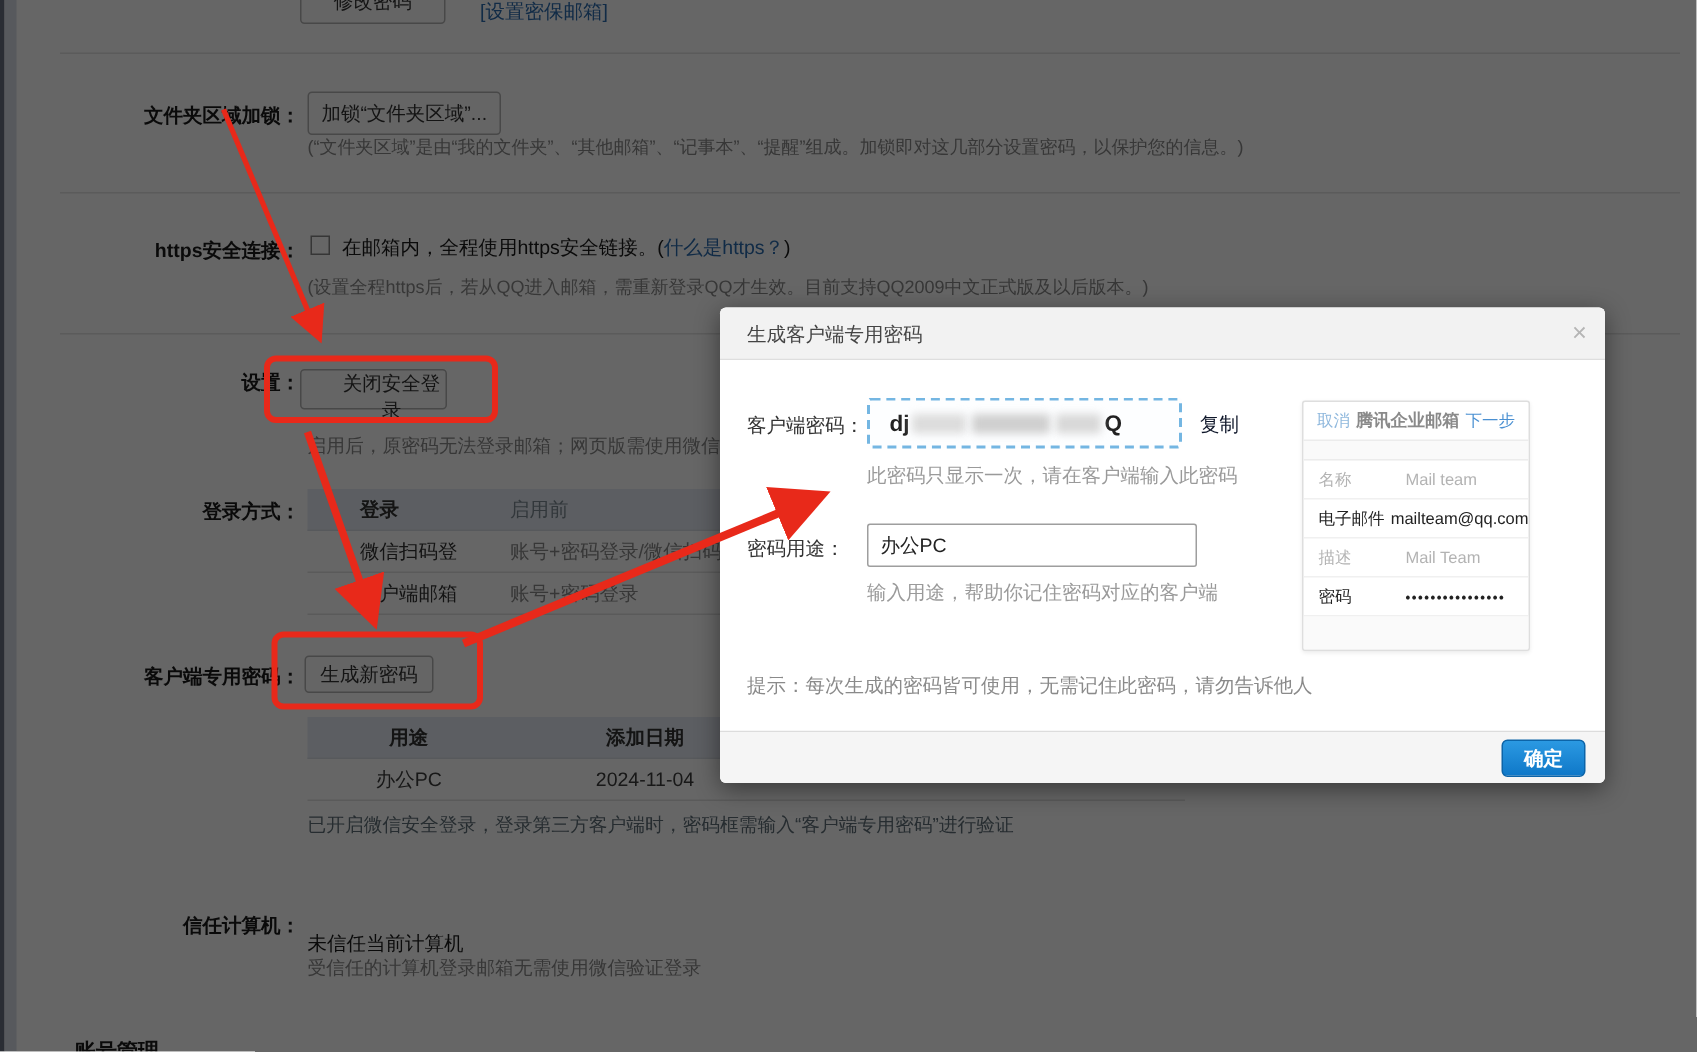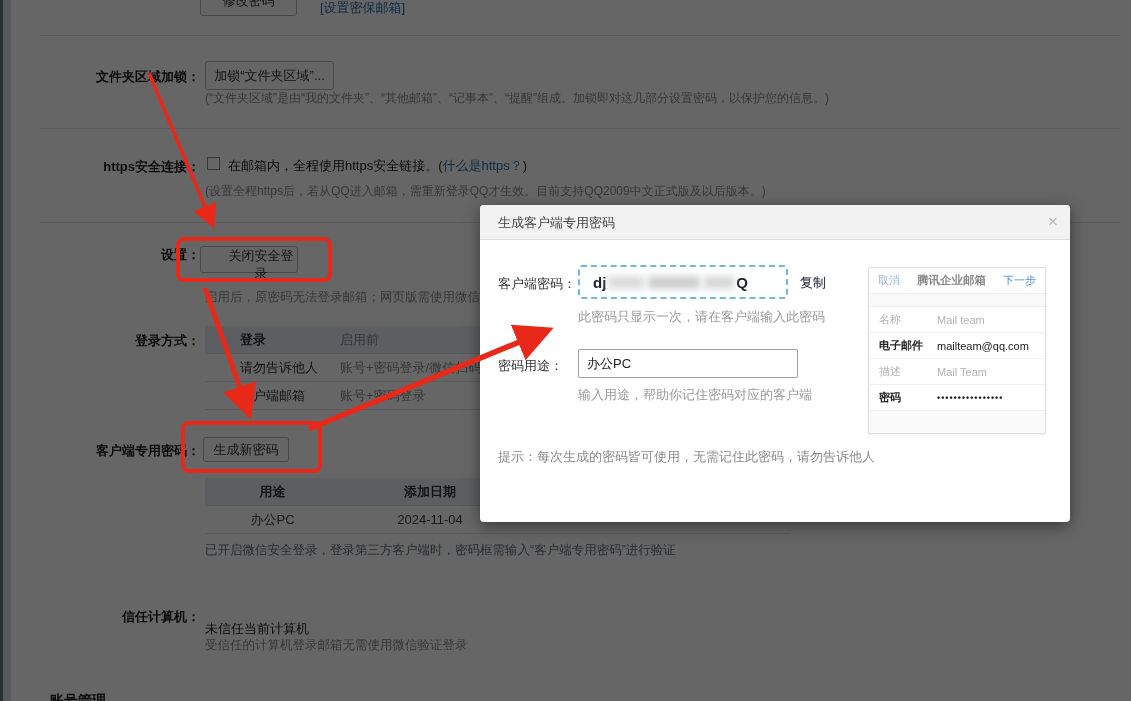--- a/index.html
+++ b/index.html
@@ -57,33 +57,33 @@
   .purpose-input { position:absolute; left:98px; top:144px; width:220px; height:29px; border:1px solid #9e9e9e;
                    border-radius:2px; padding-left:8px; font-size:13px; color:#222; background:#fff; }
   .tip { position:absolute; left:18px; top:243px; font-size:13px; color:#8a8a8a; white-space:nowrap; }
   .modal-footer { position:absolute; left:0; bottom:0; right:0; height:35px; background:#f5f5f5;
                   border-top:1px solid #dcdcdc; border-radius:0 0 4px 4px; }
   .confirm { position:absolute; right:13px; top:5px; width:56px; height:25px;
              background:linear-gradient(#2b99e2,#0f78c8); border:1px solid #0c64a8; border-radius:4px;
              color:#fff; font-size:13px; font-weight:bold; cursor:pointer; }
 
   
-  .preview { position:absolute; left:388px; top:62px; width:178px; height:167px; background:#fff;
+  .preview { position:absolute; left:388px; top:62px; width:152px; height:167px; background:#fff;
              border:1px solid #dedede; border-radius:2px; display:flex; flex-direction:column; overflow:hidden;
              box-shadow:0 1px 3px rgba(0,0,0,.08); }
   .pv-bar { height:26px; display:flex; justify-content:space-between; align-items:center; padding:0 9px;
             border-bottom:1px solid #ececec; }
   .pv-cancel { font-size:11px; color:#8fb8dd; }
   .pv-title { font-size:11.5px; color:#8a8a8a; font-weight:bold; }
   .pv-next { font-size:11px; color:#4a90d2; }
   .pv-gap { height:13px; background:#fafafa; border-bottom:1px solid #ececec; }
   .pv-row { height:26px; display:flex; align-items:center; padding-left:10px; border-bottom:1px solid #f0f0f0; font-size:11px; }
   .pv-row .lbl { width:58px; }
   .pv-muted .lbl, .pv-muted .val { color:#b3b3b3; }
-  .pv-strong .lbl { color:#222; font-weight:bold; }
+  .pv-strong .lbl { color:#222; font-weight:normal; }
   .pv-strong .val { color:#222; }
   .pv-dots { font-size:9px; letter-spacing:1px; font-weight:bold; color:#111; }
   .pv-fill { flex:1; background:#fafafa; }
 
   
   .red-box { position:absolute; border:4px solid #e8291a; border-radius:8px; z-index:60; pointer-events:none; }
   .box1 { left:176px; top:237px; width:156px; height:45px; }
   .box2 { left:181px; top:421px; width:141px; height:52px; }
   .arrows { position:absolute; inset:0; z-index:60; pointer-events:none; }
 </style>
@@ -120,21 +120,21 @@
     <button class="btn" style="left:200px; top:246px; width:98px; height:27px;padding-left:24px;">关闭安全登录</button>
     <div class="note" style="left:205px; top:289px; font-size:12.5px;">启用后，原密码无法登录邮箱；网页版需使用微信扫</div>
 
     <div class="row-label" style="top:332px;">登录方式：</div>
     <div class="tbl tbl1" style="top:326px;">
       <div class="thead">
         <div class="c1">登录</div>
         <div class="c2">启用前</div>
       </div>
       <div class="trow">
-        <div class="c1">请勿告诉他人</div>
+        <div class="c1">微信扫码登</div>
         <div class="c2">账号+密码登录/微信扫码登</div>
       </div>
       <div class="trow">
         <div class="c1">客户端邮箱</div>
         <div class="c2">账号+密码登录</div>
       </div>
     </div>
 
     <div class="row-label" style="top:442px;">客户端专用密码：</div>
     <button class="btn" style="left:203px; top:437px; width:86px; height:25px;">生成新密码</button>
@@ -201,20 +201,23 @@
       </div>
       <div class="pv-row pv-strong">
         <span class="lbl">密码</span>
         <span class="val pv-dots">••••••••••••••••</span>
       </div>
       <div class="pv-fill"></div>
     </div>
 
     <div class="tip">提示：每次生成的密码皆可使用，无需记住此密码，请勿告诉他人</div>
 
+    <div class="modal-footer">
+      <button class="confirm">确定</button>
+    </div>
   </div>
 
   <div class="red-box box1"></div>
   <div class="red-box box2"></div>
 
   <svg class="arrows" width="1131" height="701" viewBox="0 0 1131 701">
     <defs>
       <marker id="ah" markerWidth="7" markerHeight="7" refX="4.5" refY="3.5" orient="auto">
         <path d="M0,0 L7,3.5 L0,7 Z" fill="#e8291a"></path>
       </marker>

